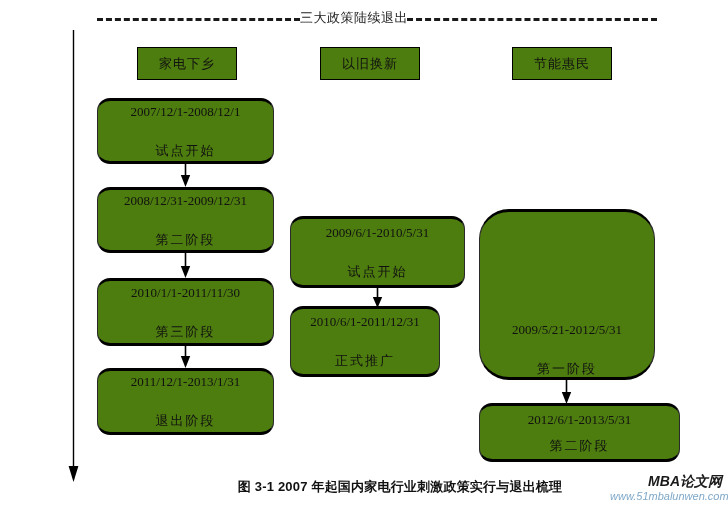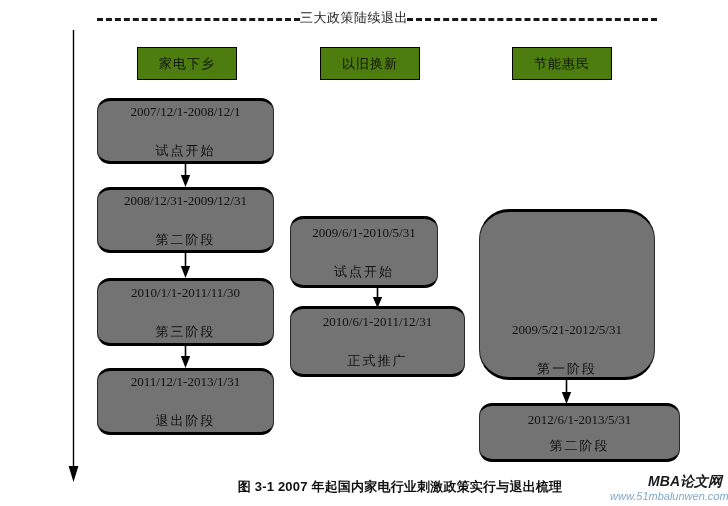--- a/index.html
+++ b/index.html
@@ -69,21 +69,21 @@
     width: 98px;
   }
   .colhead.c1 { left: 137px; top: 47px; }
   .colhead.c2 { left: 320px; top: 47px; }
   .colhead.c3 { left: 512px; top: 47px; }
 
   
   .pbox {
     position: absolute;
     box-sizing: border-box;
-    background: #737373;
+    background: #4d7c0f;
     border: 1px solid #2a2a2a;
     border-top: 3px solid #000;
     border-bottom: 3px solid #000;
     border-radius: 13px;
     display: flex;
     flex-direction: column;
     align-items: center;
     justify-content: center;
     text-align: center;
   }
@@ -103,22 +103,22 @@
     color: #111;
   }
 
   
   .pbox.a1 { left: 97px; top: 98px;  width: 177px; height: 66px; }
   .pbox.a2 { left: 97px; top: 187px; width: 177px; height: 66px; }
   .pbox.a3 { left: 97px; top: 278px; width: 177px; height: 68px; }
   .pbox.a4 { left: 97px; top: 368px; width: 177px; height: 67px; }
 
   
-  .pbox.b1 { left: 290px; top: 216px; width: 148px; height: 72px; }
-  .pbox.b2 { left: 290px; top: 306px; width: 175px; height: 71px; }
+  .pbox.b1 { left: 290px; top: 216px; width: 175px; height: 72px; }
+  .pbox.b2 { left: 290px; top: 306px; width: 150px; height: 71px; }
 
   
   .pbox.c1 { left: 479px; top: 209px; width: 176px; height: 171px; border-radius: 30px; justify-content: flex-end; }
   .pbox.c2 { left: 479px; top: 403px; width: 201px; height: 59px; }
   .pbox.c2 .phase { margin-top: 10px; }
 
   
   .conn {
     position: absolute;
     width: 11px;

